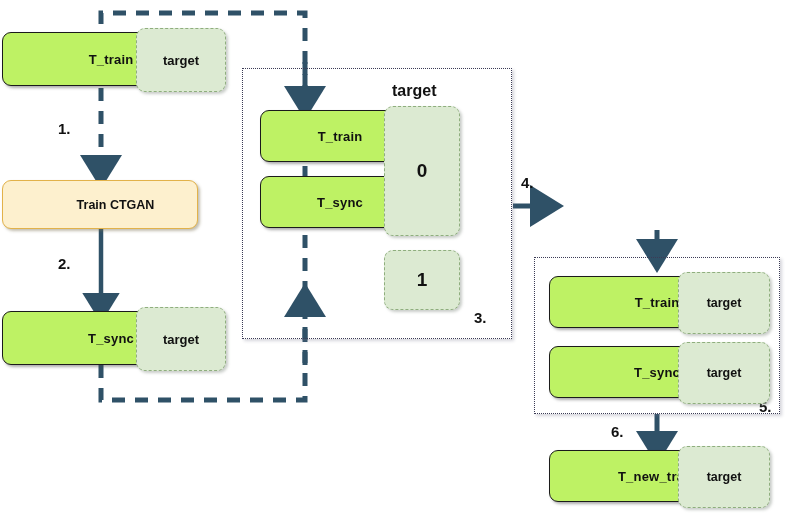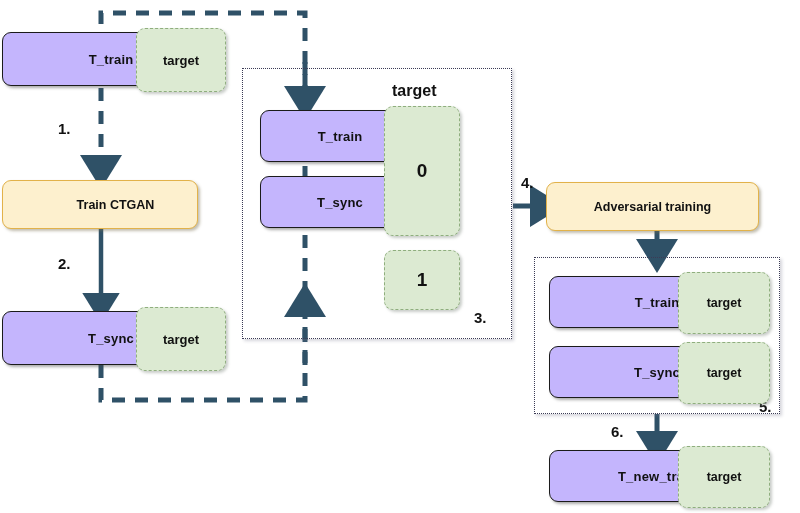--- a/index.html
+++ b/index.html
@@ -8,21 +8,21 @@
     width:800px;height:513px;position:relative;overflow:hidden;
     -webkit-font-smoothing:antialiased;
   }
   #canvas{position:absolute;left:0;top:0;width:800px;height:513px;}
 
   
   .node{position:absolute;box-sizing:border-box;}
 
   
   .tbox{
-    background:#c4b5fd;
+    background:#bef264;
     border:1.4px solid #1b1b1b;
     border-radius:9px;
     box-shadow:2px 2px 3px rgba(70,70,70,.45);
     display:flex;align-items:center;
   }
   .tbox .tlabel{
     flex:1;
     text-align:center;
     font-weight:bold;
     color:#111111;
@@ -136,23 +136,20 @@
 
   <div class="chip" style="left:384px;top:106px;width:74px;height:128px;font-size:19px;">0</div>
 
 
   <div class="chip" style="left:384px;top:250px;width:74px;height:58px;font-size:19px;">1</div>
 
   <div class="step" style="left:474px;top:309px;">3.</div>
 
   <div class="step" style="left:521px;top:174px;">4.</div>
 
-  <div class="node pbox" style="left:546px;top:182px;width:213px;height:49px;font-size:12.5px;">
-    <span>Adversarial training</span>
-  </div>
 
   <div class="node group" style="left:534px;top:257px;width:246px;height:157px;"></div>
 
   <div class="node tbox" style="left:549px;top:276px;width:216px;height:52px;font-size:13px;">
     <span class="tlabel">T_train</span>
     <span class="chip" style="left:128px;top:-5px;width:90px;height:60px;font-size:12.5px;">target</span>
   </div>
 
   <div class="node tbox" style="left:549px;top:346px;width:216px;height:52px;font-size:13px;">
     <span class="tlabel">T_sync</span>

